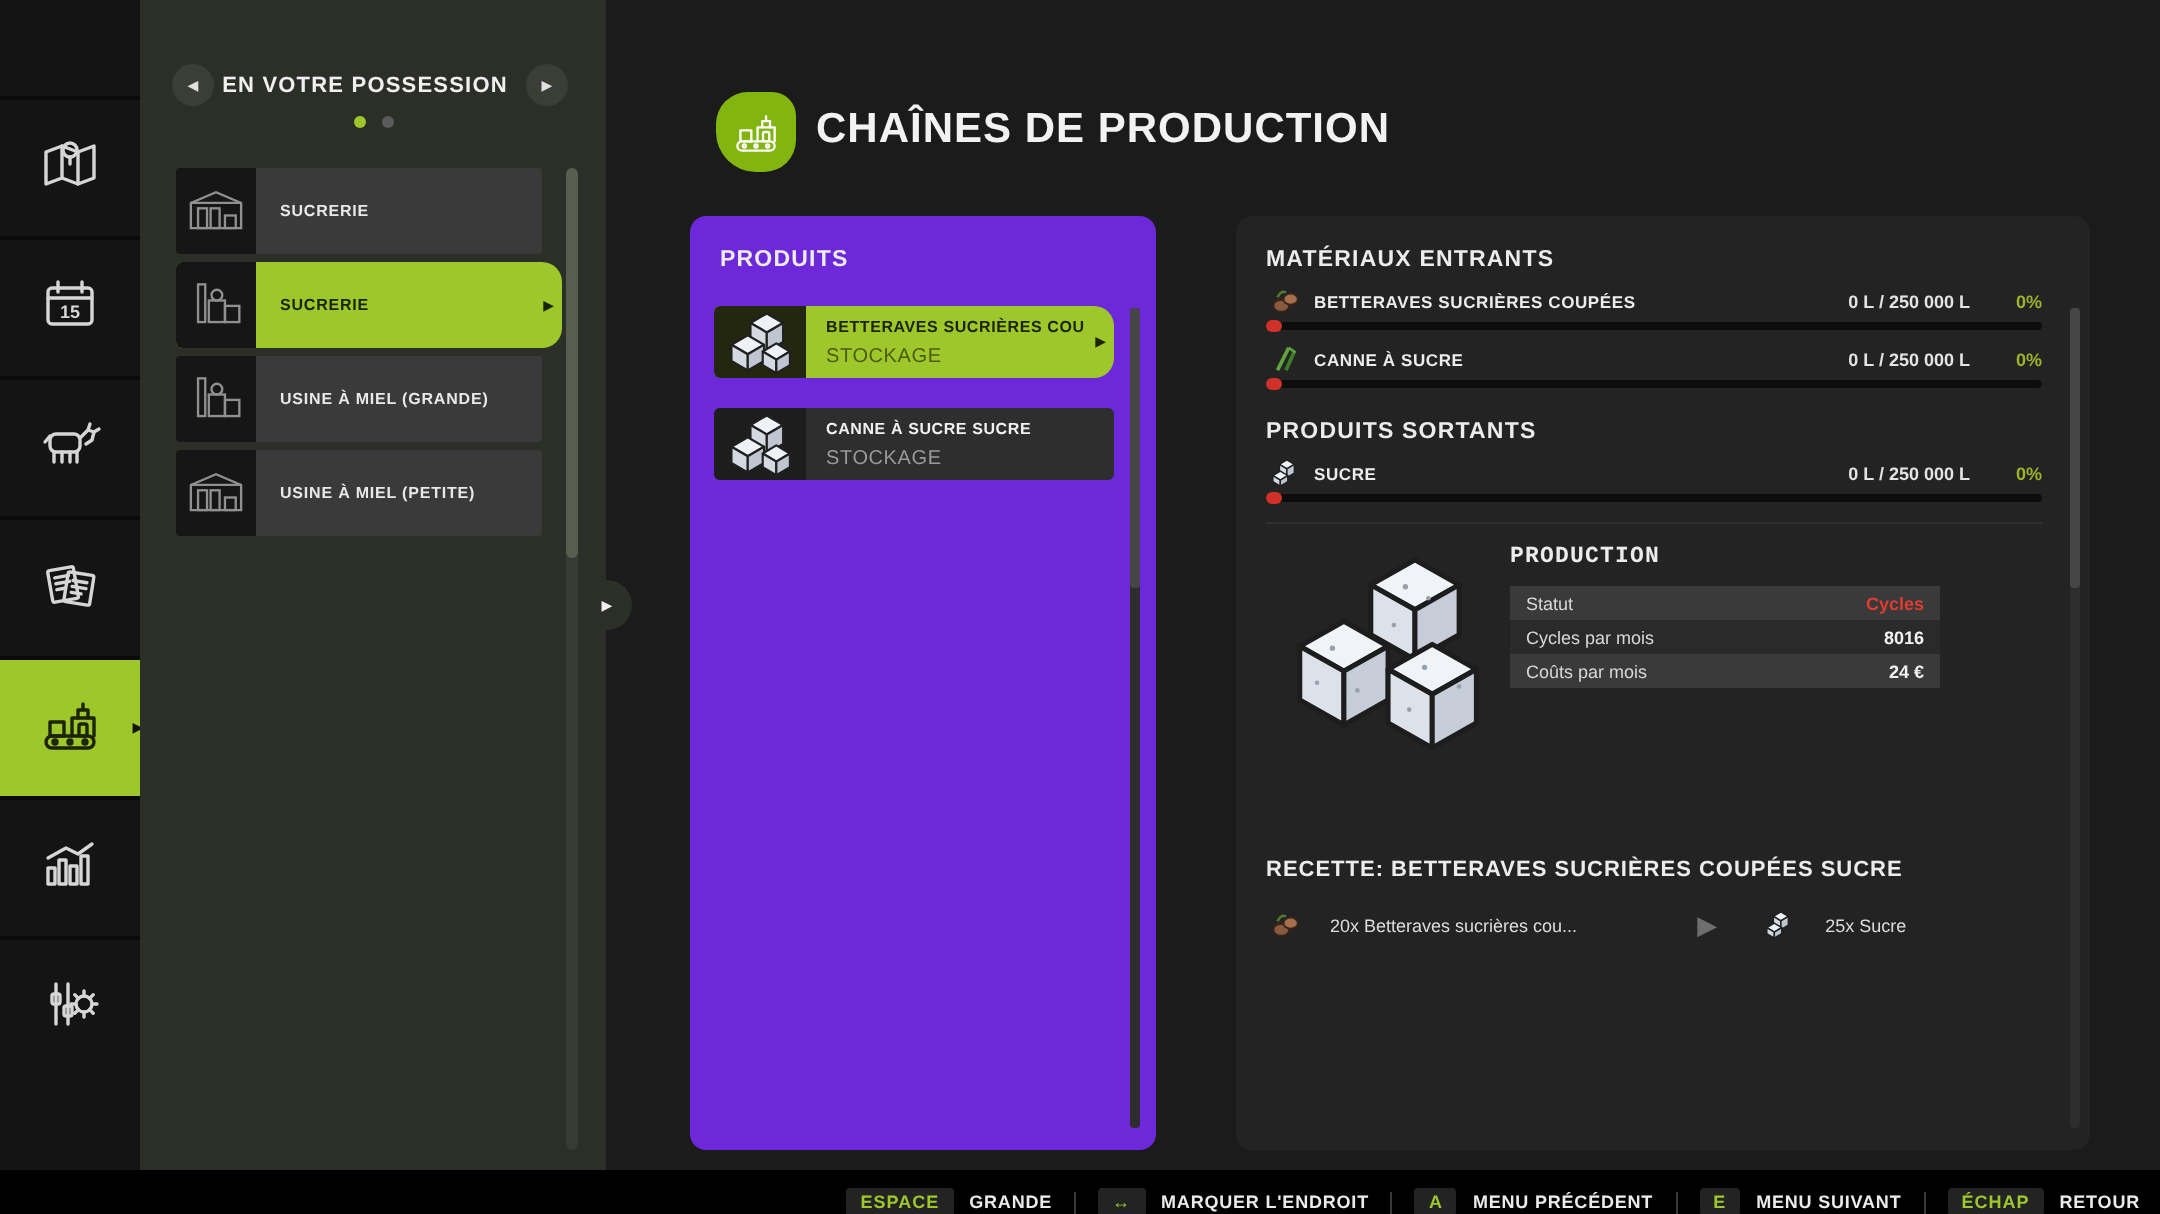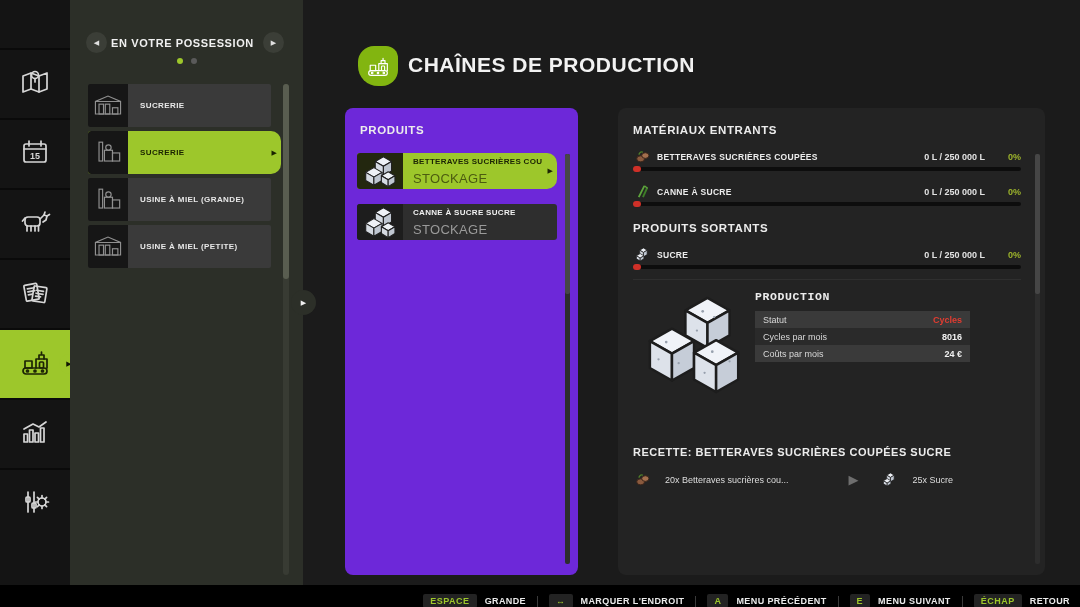--- a/index.html
+++ b/index.html
@@ -56,34 +56,34 @@
   .panel-products { position:absolute; left:345px; top:108px; width:233px; height:467px;
     background:#6d28d9; border-radius:8px; }
   .sec-title { font-size:11.5px; font-weight:bold; color:#ececec; letter-spacing:.6px; }
   .prod-title { position:absolute; left:15px; top:16px; }
   .prod-item { position:absolute; left:12px; width:200px; height:36px; background:#2e2e2e;
     border-radius:3px; display:flex; align-items:center; overflow:hidden; cursor:pointer; }
   .prod-item .tile { width:46px; height:46px; background:#1d1d1d; flex:none;
     display:flex; align-items:center; justify-content:center; }
   .prod-item .ptxt { padding-left:10px; }
   .prod-item .t1 { font-size:8px; font-weight:bold; color:#f0f0f0; letter-spacing:.3px; }
-  .prod-item .t2 { font-size:13px; color:#9a9a9a; margin-top:5px; letter-spacing:.3px; }
+  .prod-item .t2 { font-size:10px; color:#9a9a9a; margin-top:5px; letter-spacing:.3px; }
   .prod-item.selected { background:#9dc72b; border-radius:3px 10px 10px 3px; position:absolute; }
   .prod-item.selected .tile { background:#23270f; }
   .prod-item.selected .t1 { color:#1c2405; }
   .prod-item.selected .t2 { color:#4c5c10; }
   .prod-item.selected .sel-arrow { position:absolute; right:4px; top:50%; transform:translateY(-50%);
     font-size:7px; color:#1c2405; }
   .cscroll { position:absolute; left:220px; top:46px; width:5px; height:410px; background:#2d2d2d; border-radius:2px; }
   .cscroll .thumb { width:5px; height:140px; background:#464646; border-radius:2px; }
 
   
   .panel-details { position:absolute; left:618px; top:108px; width:427px; height:467px;
     background:#232323; border-radius:8px; padding:16px 24px 0 15px; }
-  .mat-row { display:flex; align-items:center; height:17px; margin-top:12px; }
+  .mat-row { display:flex; align-items:center; height:17px; margin-top:6px; }
   .mat-row .micon { width:18px; display:flex; justify-content:center; flex:none; }
   .mat-row .mname { margin-left:6px; font-size:8.5px; font-weight:bold; color:#ececec; letter-spacing:.3px; }
   .mat-row .mamount { margin-left:auto; font-size:9px; font-weight:bold; color:#e3e3e3; }
   .mat-row .mpct { width:36px; text-align:right; font-size:9px; font-weight:bold; color:#9cb32c; }
   .fillbar { height:4px; background:#0d0d0d; border-radius:2px; margin:2px 0 4px 0; position:relative; }
   .fillbar .red { position:absolute; left:0; top:-1px; width:8px; height:6px; background:#cf3028; border-radius:3px; }
   .sec-gap { margin-top:16px; }
   .divider { height:1px; background:#3a3a3a; opacity:.55; margin:10px 0 6px 0; }
   .prod-block { display:flex; margin-top:2px; }
   .prod-img { width:122px; flex:none; padding-top:6px; padding-left:14px; }

